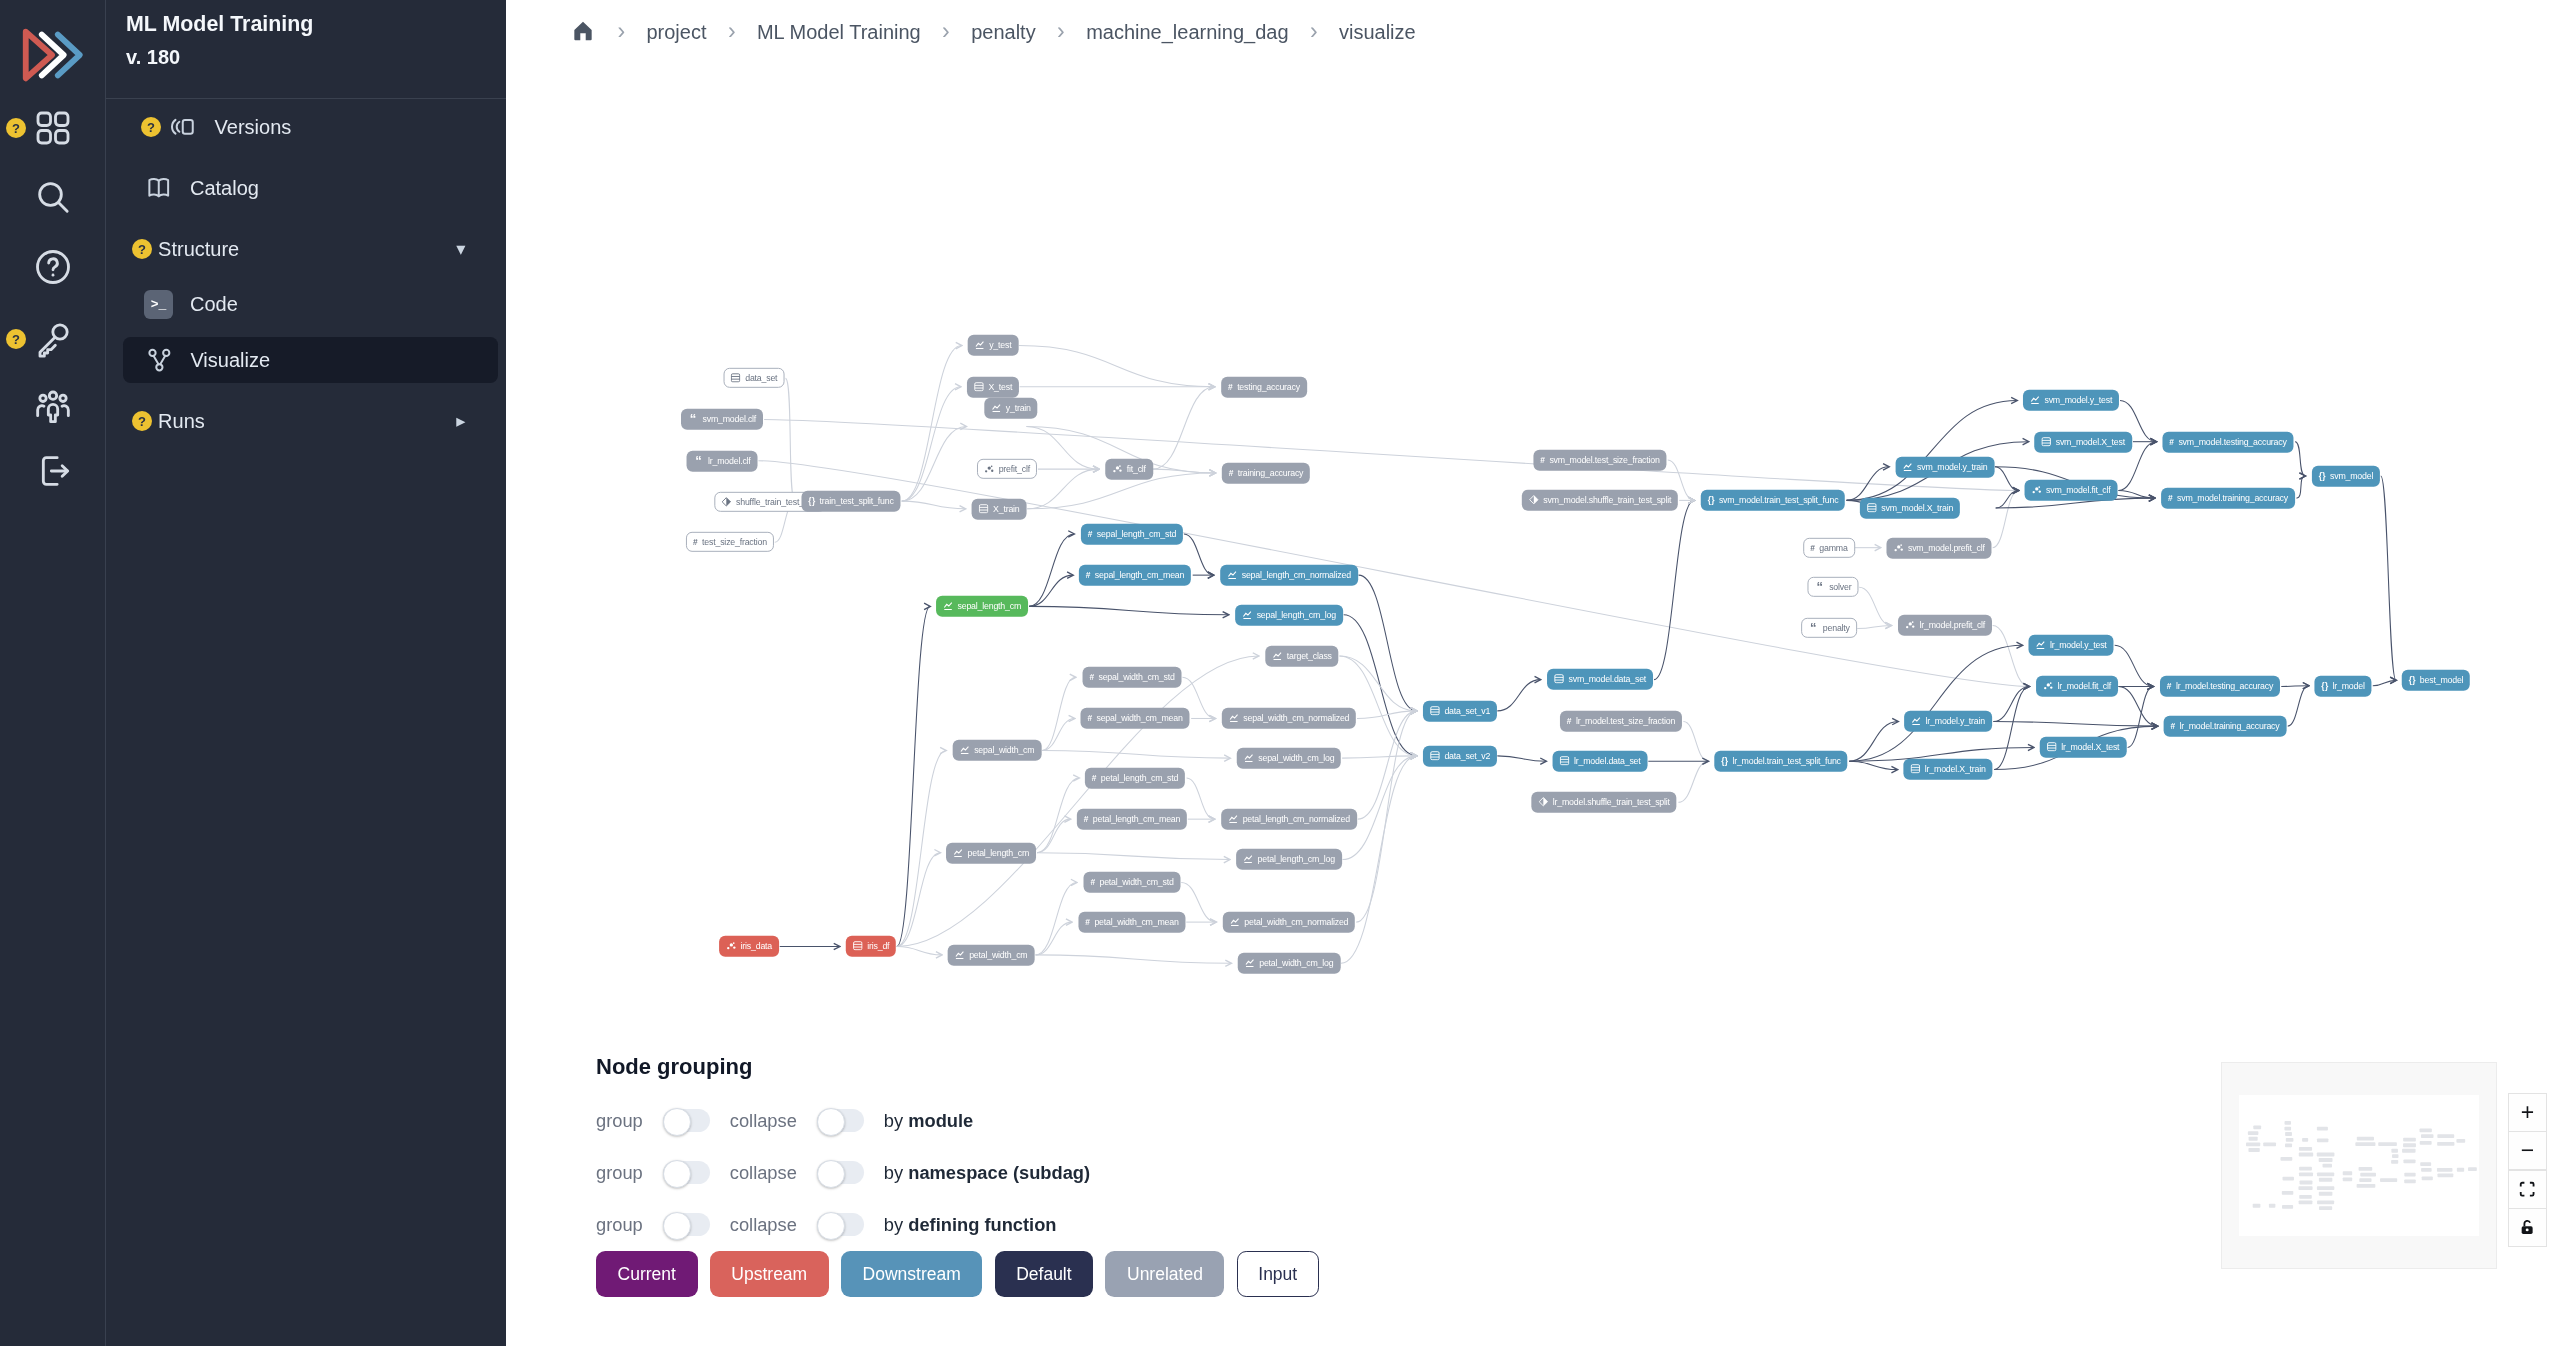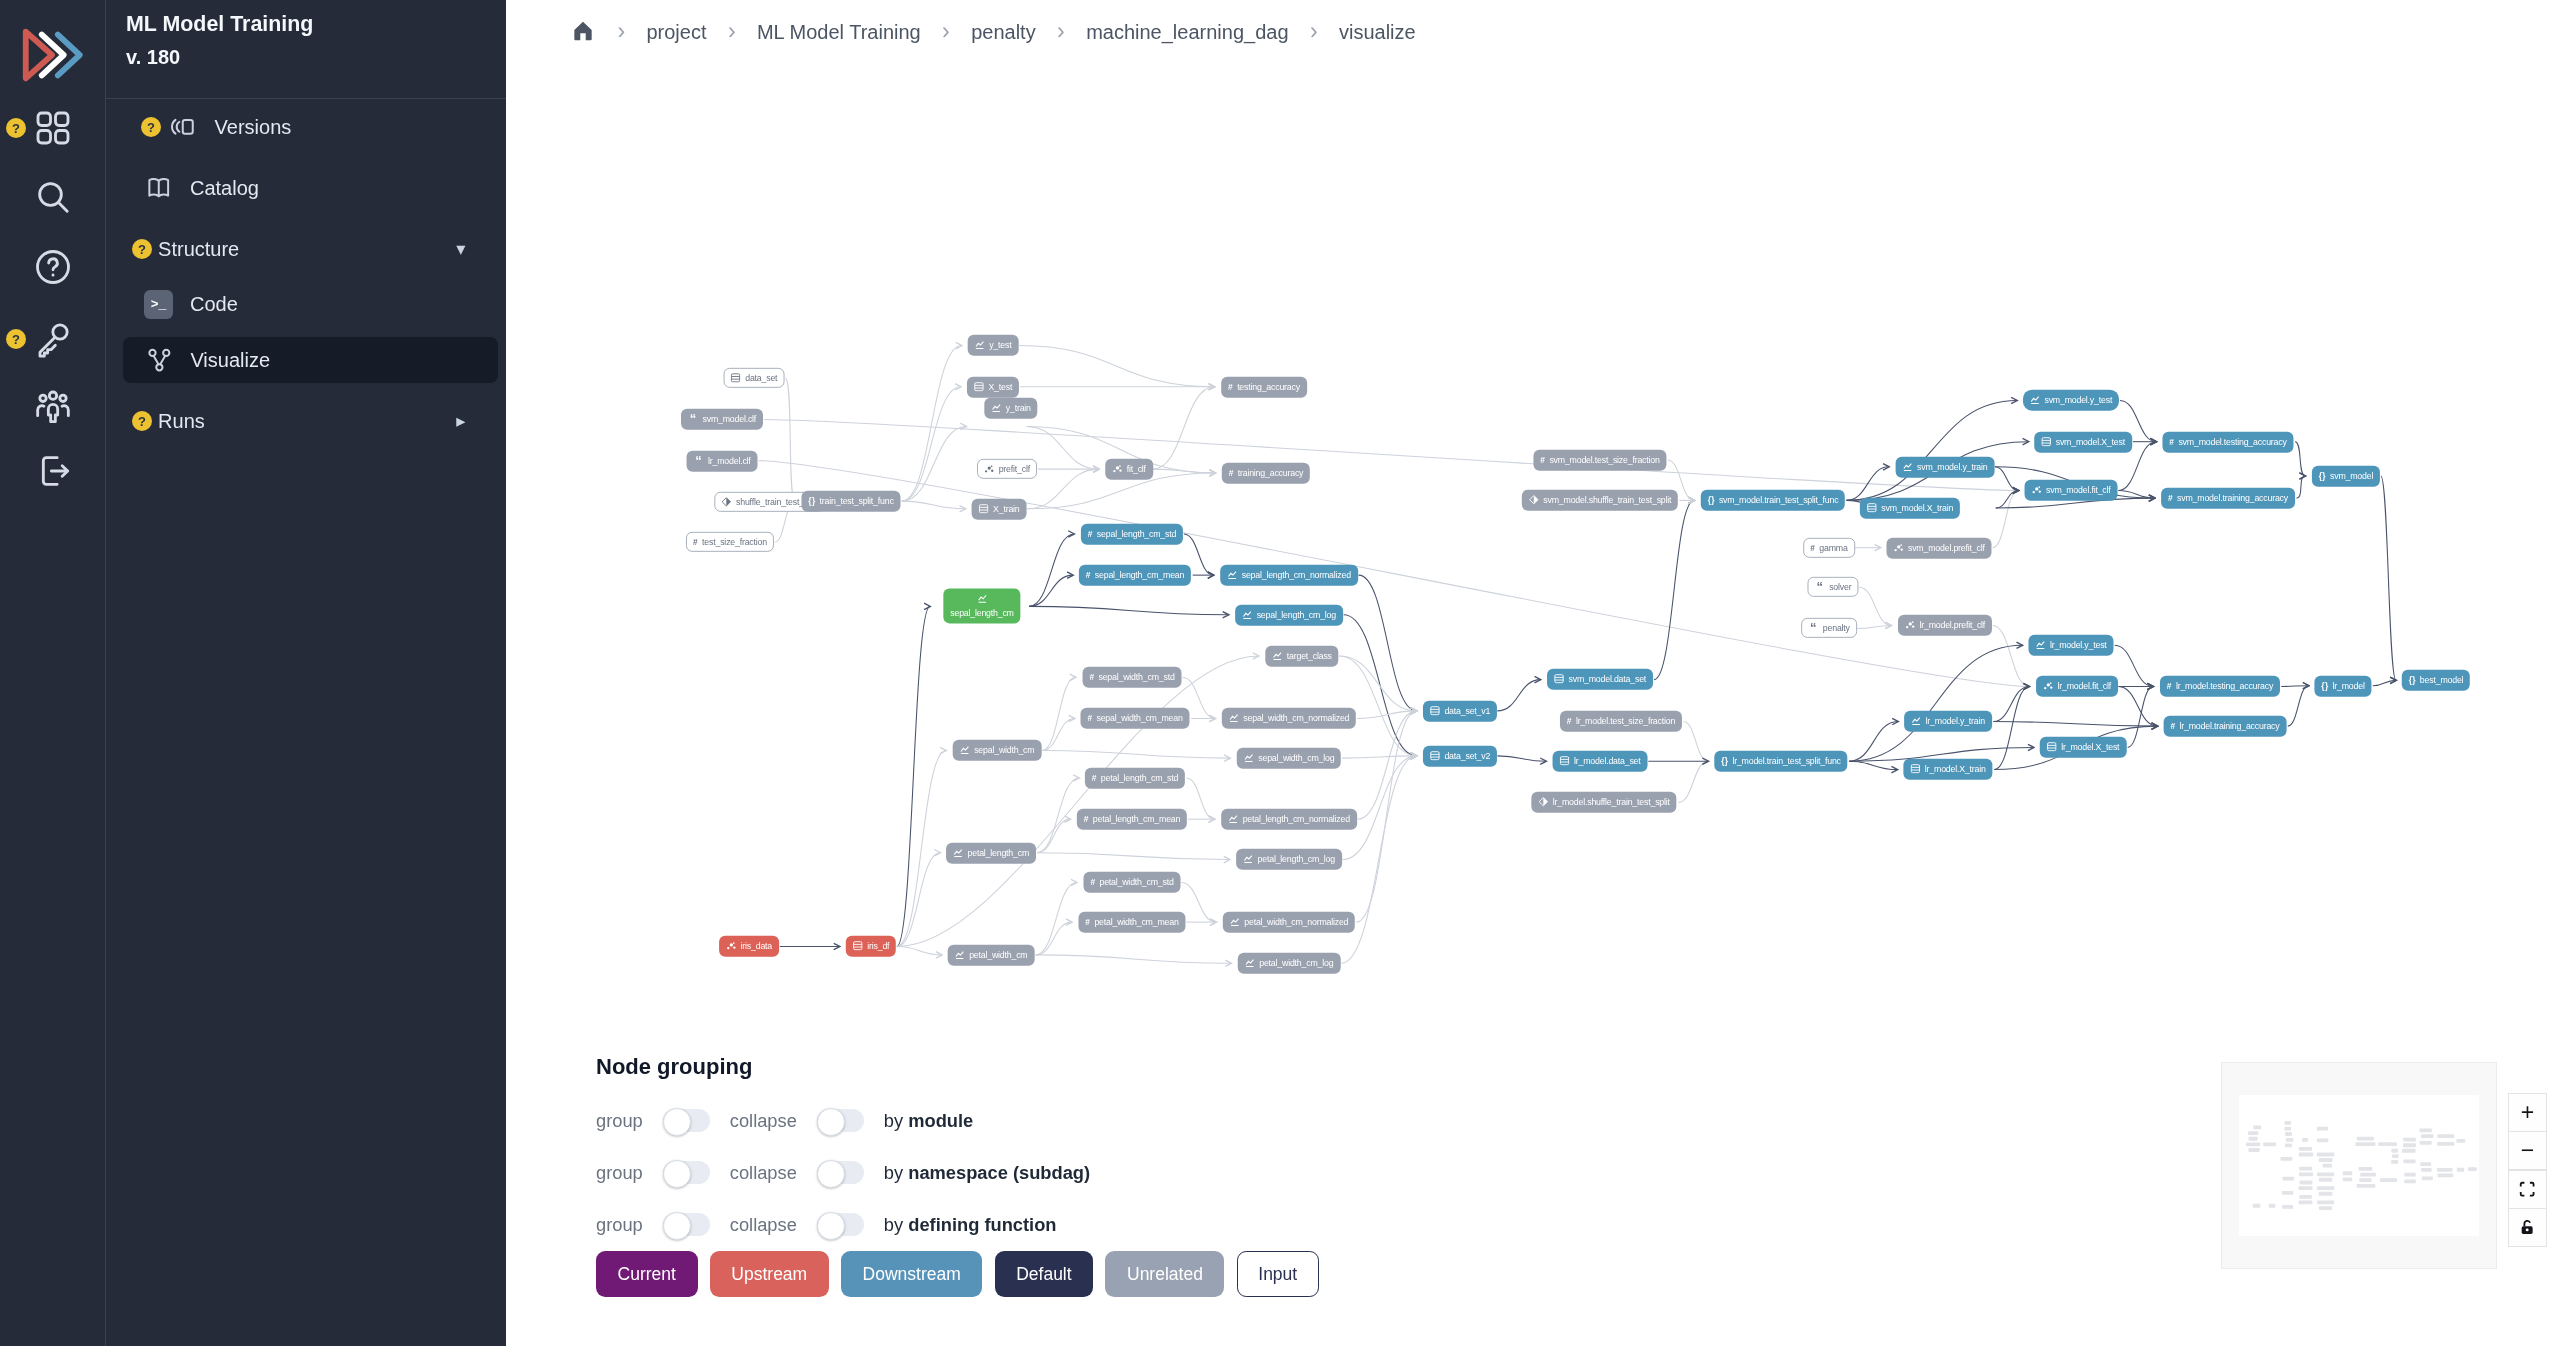--- a/index.html
+++ b/index.html
@@ -39,21 +39,21 @@
   
   #dag{position:absolute;inset:0;z-index:0;}
   #edges{position:absolute;left:0;top:0;}
   .node{position:absolute;transform:translate(-50%,-50%);display:inline-flex;align-items:center;gap:4.6px;
         font-size:8.8px;padding:5.3px 6.9px;border-radius:6.1px;color:#ffffff;white-space:nowrap;cursor:pointer;z-index:1;
         letter-spacing:-0.2px;}
   .node .ni{display:inline-flex;align-items:center;justify-content:center;width:10px;height:10px;}
   .node .ni svg{width:10px;height:10px;}
   .node .ni.txt{font-size:8.4px;font-weight:bold;width:auto;}
   .node .ni.q{font-size:13px;line-height:6.1px;font-weight:bold;}
-  .k-current{background:var(--c-current);flex-direction:column;}
+  .k-current{background:var(--c-current);}
   .k-upstream{background:var(--c-upstream);}
   .k-downstream{background:var(--c-downstream);}
   .k-unrelated{background:var(--c-unrelated);}
   .k-input{background:#fff;border:1.1px solid var(--c-inputborder);color:#6a7382;padding:4.2px 6.1px;}
 
   
   #grouping{position:absolute;left:596px;top:1054px;z-index:4;}
   #grouping .gtitle{font-size:22px;font-weight:bold;color:#111827;}
   .grow{display:flex;align-items:center;gap:20px;margin-top:29px;}
   .grow .glabel{font-size:18.3px;color:#6b7280;}
@@ -580,21 +580,21 @@
       <span class="ni">
         <svg viewBox="0 0 12 12">
           <circle cx="2.6" cy="9" r="1.4" fill="currentColor"></circle>
           <circle cx="6.3" cy="5.1" r="2" fill="currentColor"></circle>
           <circle cx="9.9" cy="8.3" r="1.4" fill="currentColor"></circle>
           <circle cx="9.2" cy="3" r="1" fill="currentColor"></circle>
         </svg>
       </span>
       <span>lr_model.prefit_clf</span>
     </div>
-    <div class="node k-downstream" style="left: 2071px; top: 400px; border-radius: 9px;">
+    <div class="node k-downstream" style="left: 2071px; top: 400px;">
       <span class="ni">
         <svg viewBox="0 0 12 12">
           <polyline points="1.5,8.2 4.4,4.4 6.9,6.4 10.5,2.2" fill="none" stroke="currentColor" stroke-width="1.3"></polyline>
           <line x1="1.5" y1="10.6" x2="10.5" y2="10.6" stroke="currentColor" stroke-width="1.3"></line>
         </svg>
       </span>
       <span>svm_model.y_test</span>
     </div>
     <div class="node k-downstream" style="left: 2083px; top: 442px;">
       <span class="ni">

